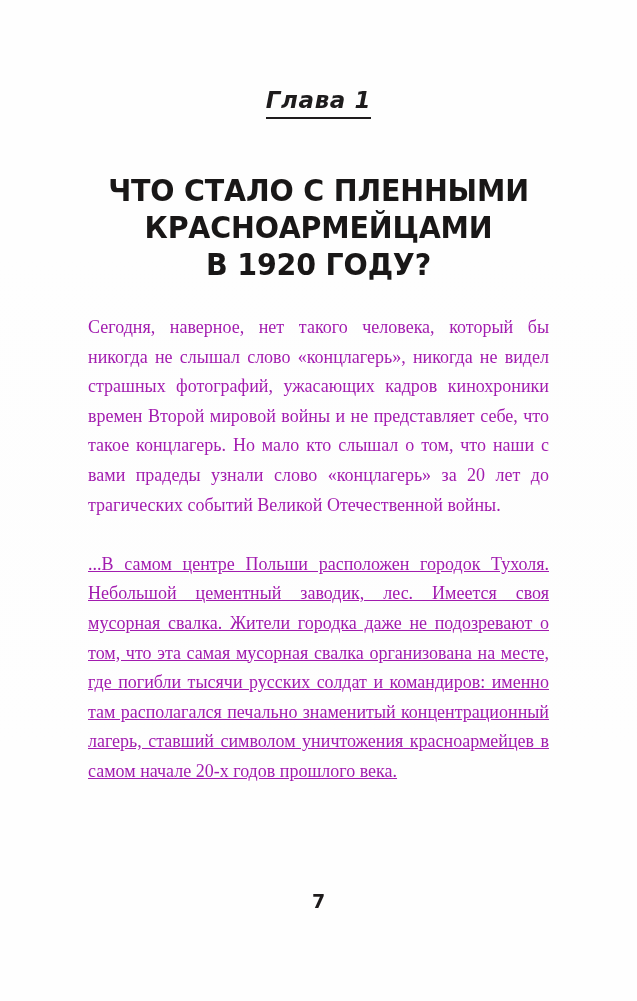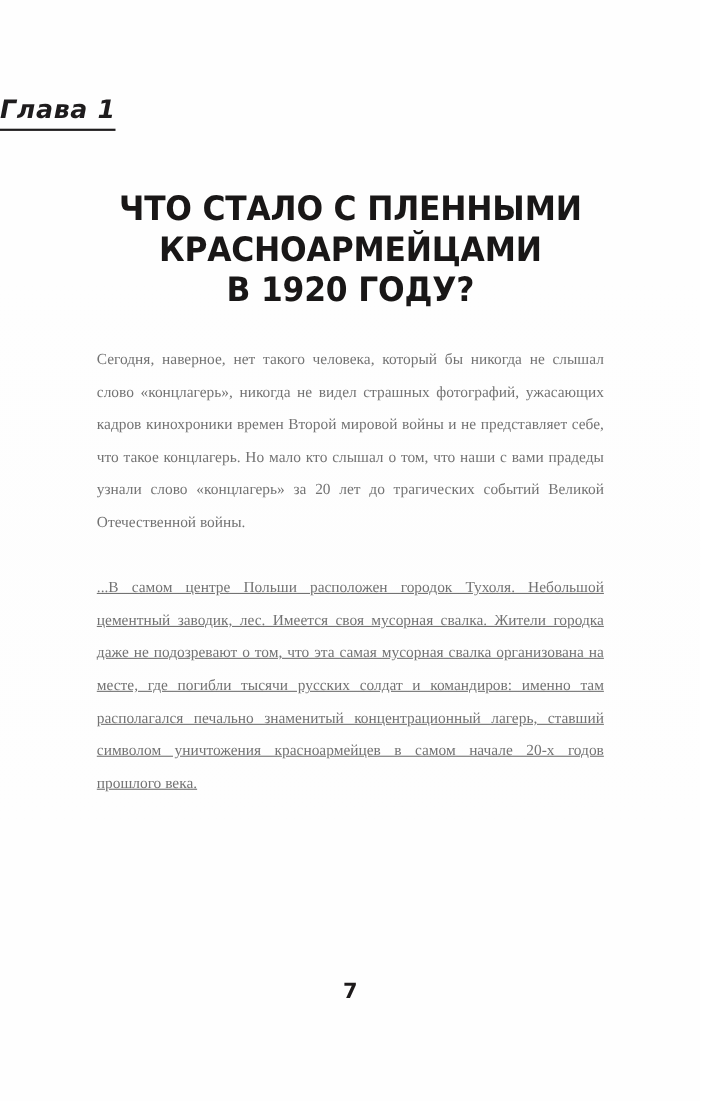--- a/index.html
+++ b/index.html
@@ -20,21 +20,21 @@
     color: #231f20;
     -webkit-font-smoothing: antialiased;
   }
 
   
   .chapter-label-wrap {
     position: absolute;
     top: 88px;
     left: 0;
     width: 637px;
-    text-align: left;
+    text-align: center;
   }
 
   .chapter-label {
     display: inline-block;
     font-family: "DejaVu Sans", "Liberation Sans", sans-serif;
     font-style: italic;
     font-weight: 700;
     font-size: 23px;
     letter-spacing: 0.6px;
     color: #1e1c1d;
@@ -64,23 +64,23 @@
     display: block;
     white-space: nowrap;
   }
 
   
   .body-text {
     position: absolute;
     top: 313px;
     left: 88px;
     width: 461px;
-    font-size: 14px;
+    font-size: 18px;
     line-height: 29.6px;
-    color: #737373;
+    color: #a21caf;
     text-align: justify;
     text-justify: inter-word;
   }
 
   .para {
     margin: 0;
     text-align: justify;
     white-space: pre-line;
     hyphens: manual;
   }

